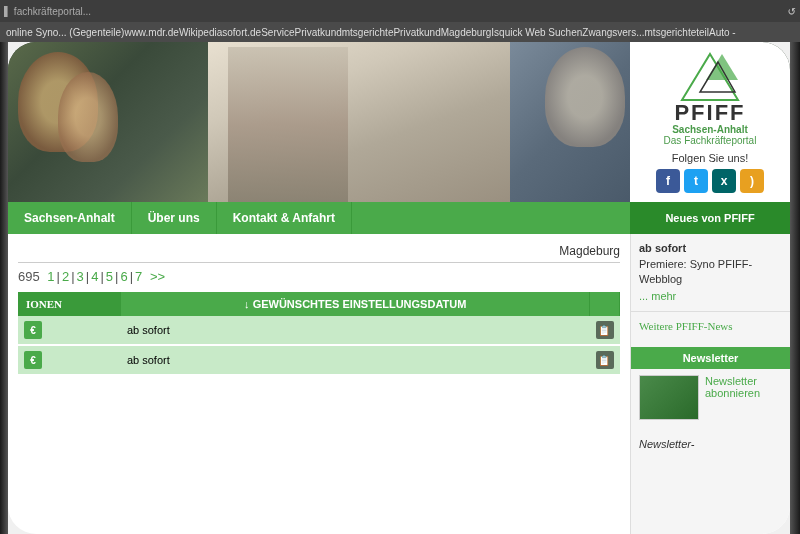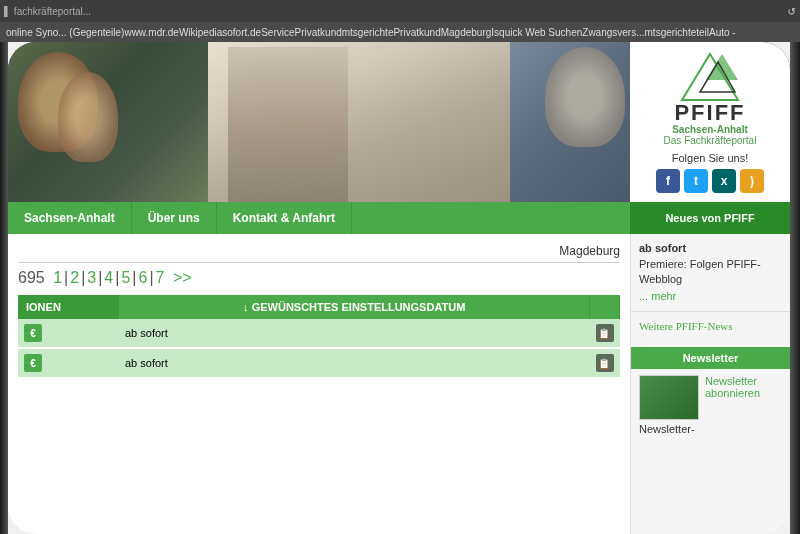--- a/index.html
+++ b/index.html
@@ -274,21 +274,21 @@
       text-align: right;
       font-size: 12px;
       color: #333;
       padding: 4px 0;
       border-bottom: 1px solid #ccc;
       margin-bottom: 6px;
     }
 
     
     .pagination {
-      font-size: 16px;
+      font-size: 13px;
       color: #333;
       margin-bottom: 8px;
       display: flex;
       align-items: center;
       gap: 2px;
     }
     .pagination span {
       color: #555;
     }
     .pagination a {
@@ -309,20 +309,21 @@
     .table-header th {
       padding: 6px 8px;
       font-size: 11px;
       text-align: center;
       font-weight: bold;
       border-right: 1px solid #3a9a3a;
     }
     .table-header th.region-header {
       text-align: left;
       background: #3a9a3a;
+      font-family: Liberation Serif, serif;
     }
 
     .table-row {
       background: #c8eac8;
       border-bottom: 2px solid #fff;
     }
     .table-row td {
       padding: 5px 6px;
       font-size: 11px;
       vertical-align: middle;
@@ -539,38 +540,38 @@
               </td>
             </tr>
           </tbody>
         </table>
 
       </div>
 
       <div class="sidebar">
         <div class="sidebar-section">
           <div class="sidebar-bold">ab sofort</div>
-          <div class="sidebar-text">Premiere: Folgen PFIFF-Webblog</div>
+          <div class="sidebar-text">Premiere: Syno PFIFF-Webblog</div>
           <a class="sidebar-link">... mehr</a>
         </div>
 
         <div class="more-news">
           <a class="sidebar-link">Weitere PFIFF-News</a>
         </div>
 
         <div class="newsletter-section">
           <div class="newsletter-header">Newsletter</div>
           <div style="overflow:hidden;">
             <div class="newsletter-img-placeholder"></div>
             <div class="newsletter-text">
               <span style="color:#4aaa4a; cursor:pointer;">Newsletter</span><br>
               <span style="color:#4aaa4a; cursor:pointer;">abonnieren</span>
             </div>
           </div>
-          <div style="clear:both; margin-top:1px;">
+          <div style="clear:both; margin-top:16px;font-style:italic;">
             <span class="sidebar-text">Newsletter-</span>
           </div>
         </div>
       </div>
 
     </div>
   </div>
 
   <div class="right-edge"></div>
 </div>

